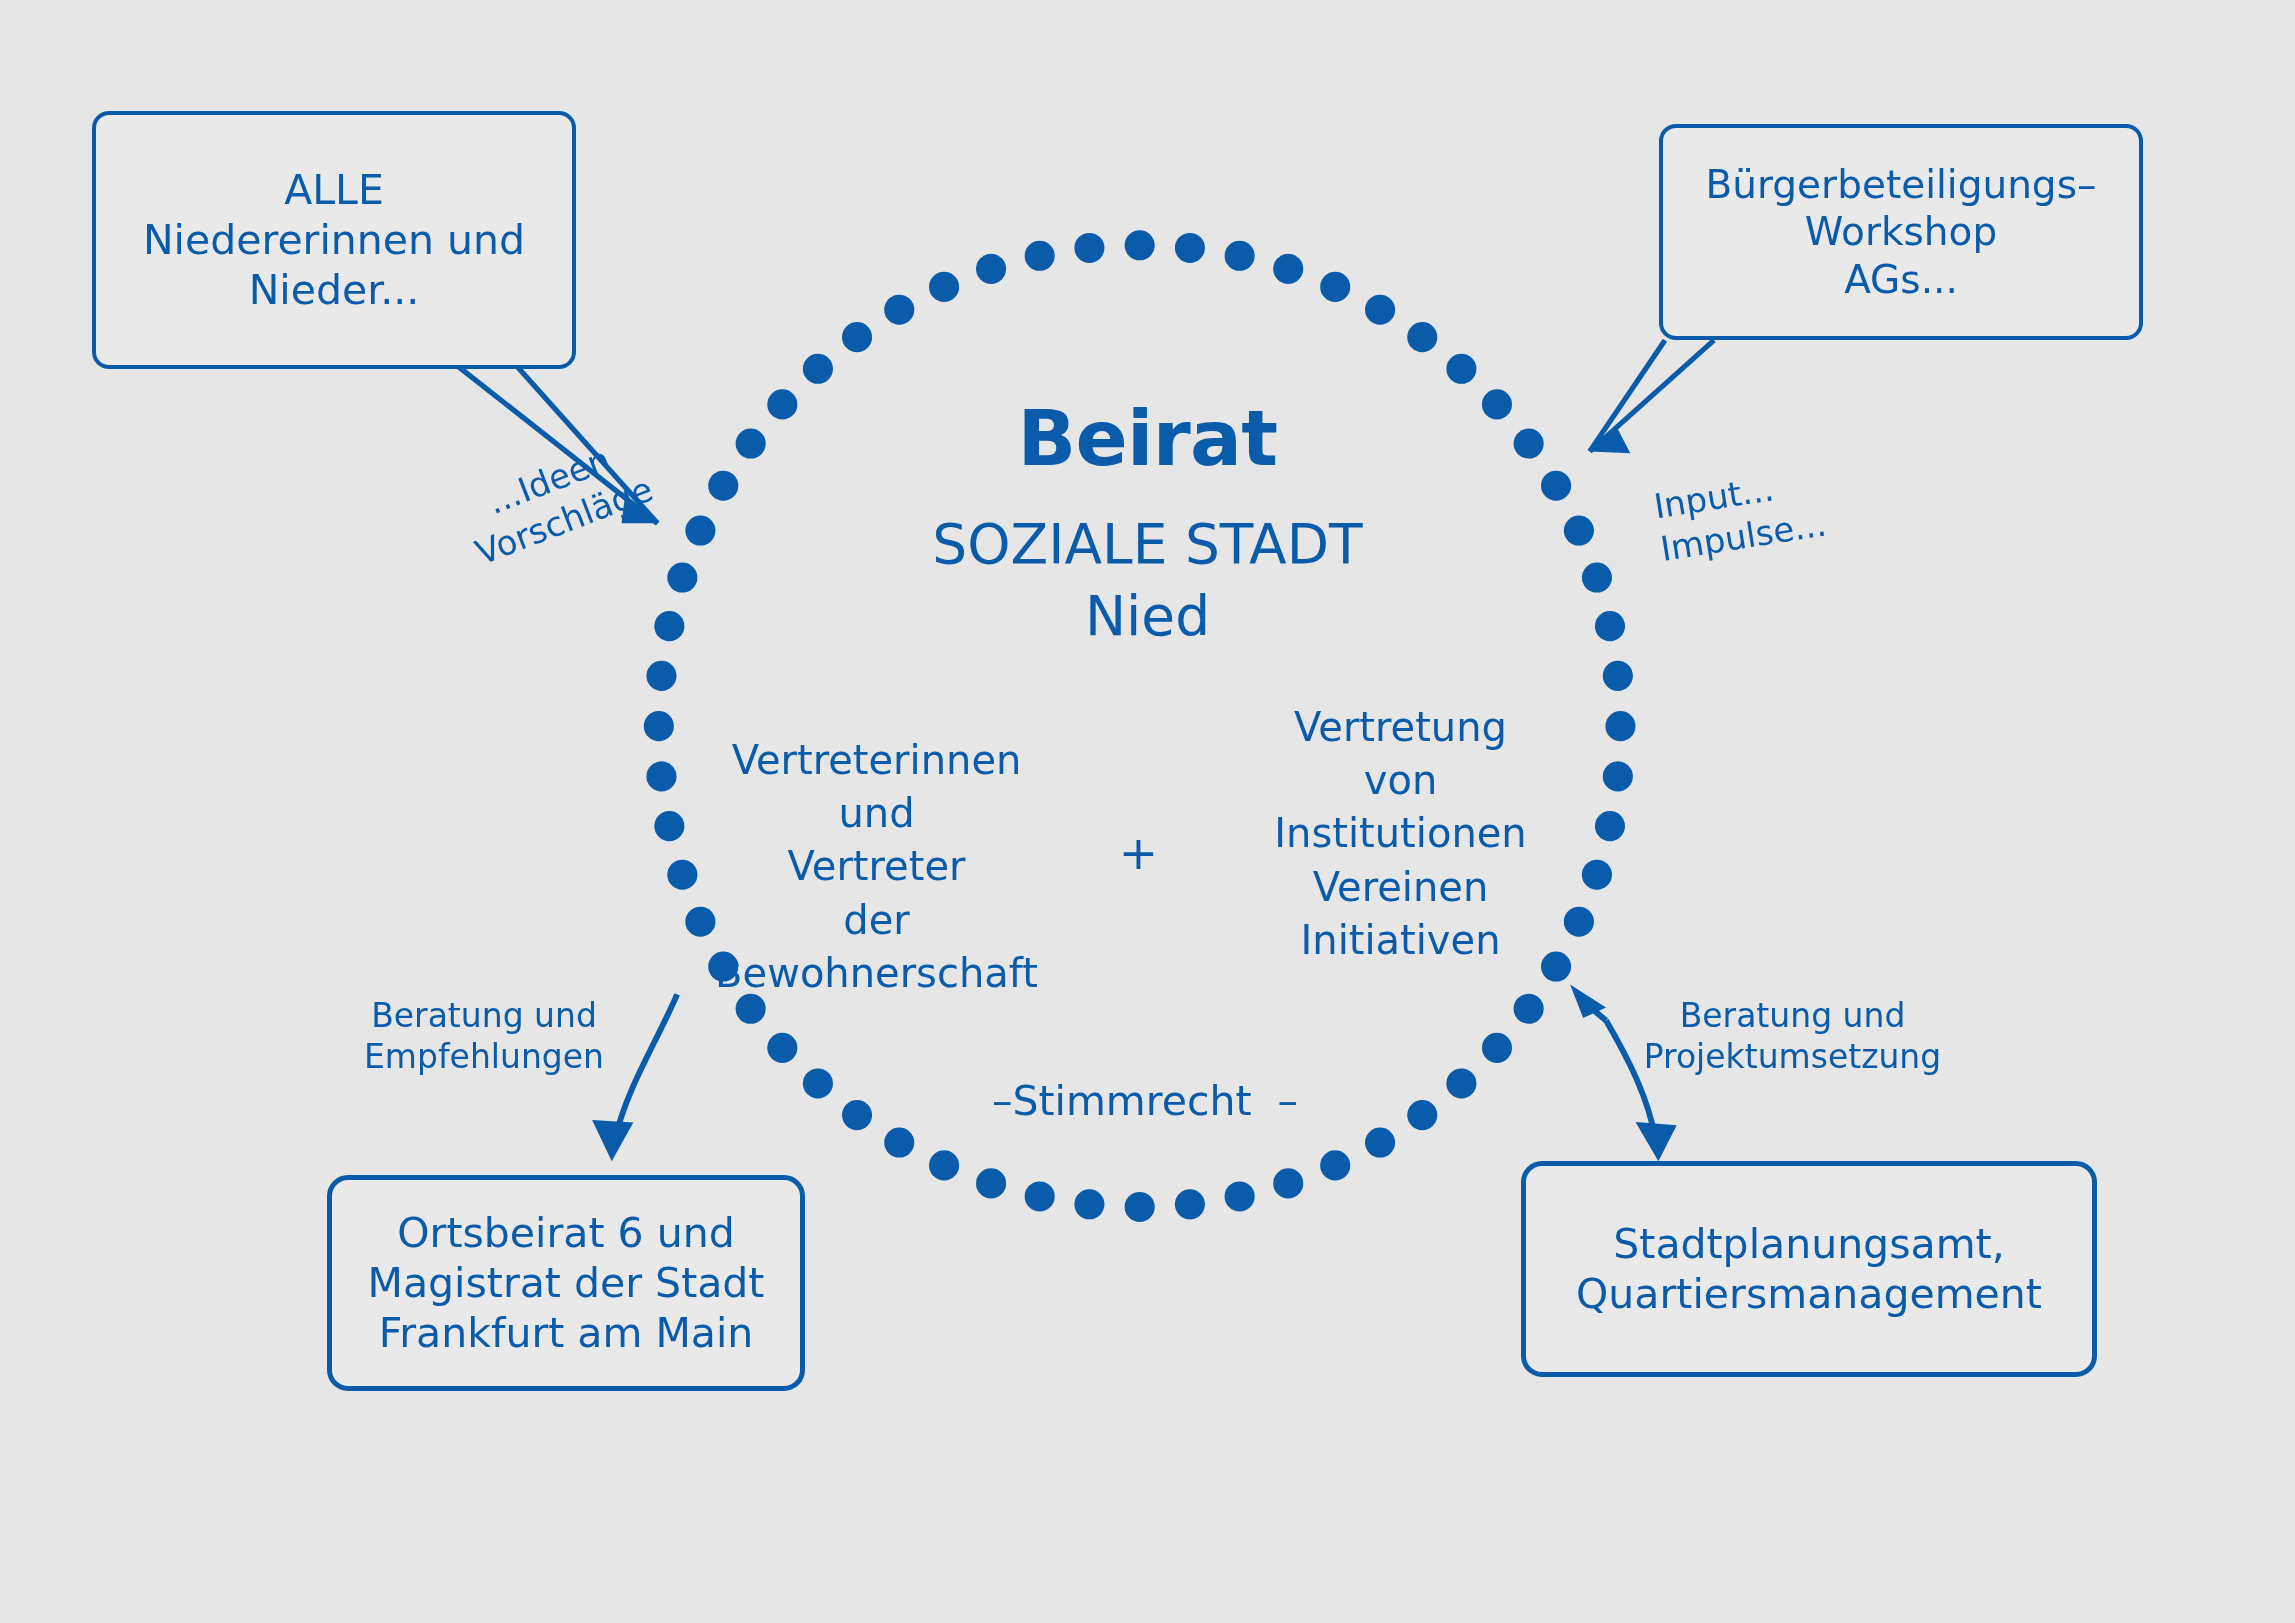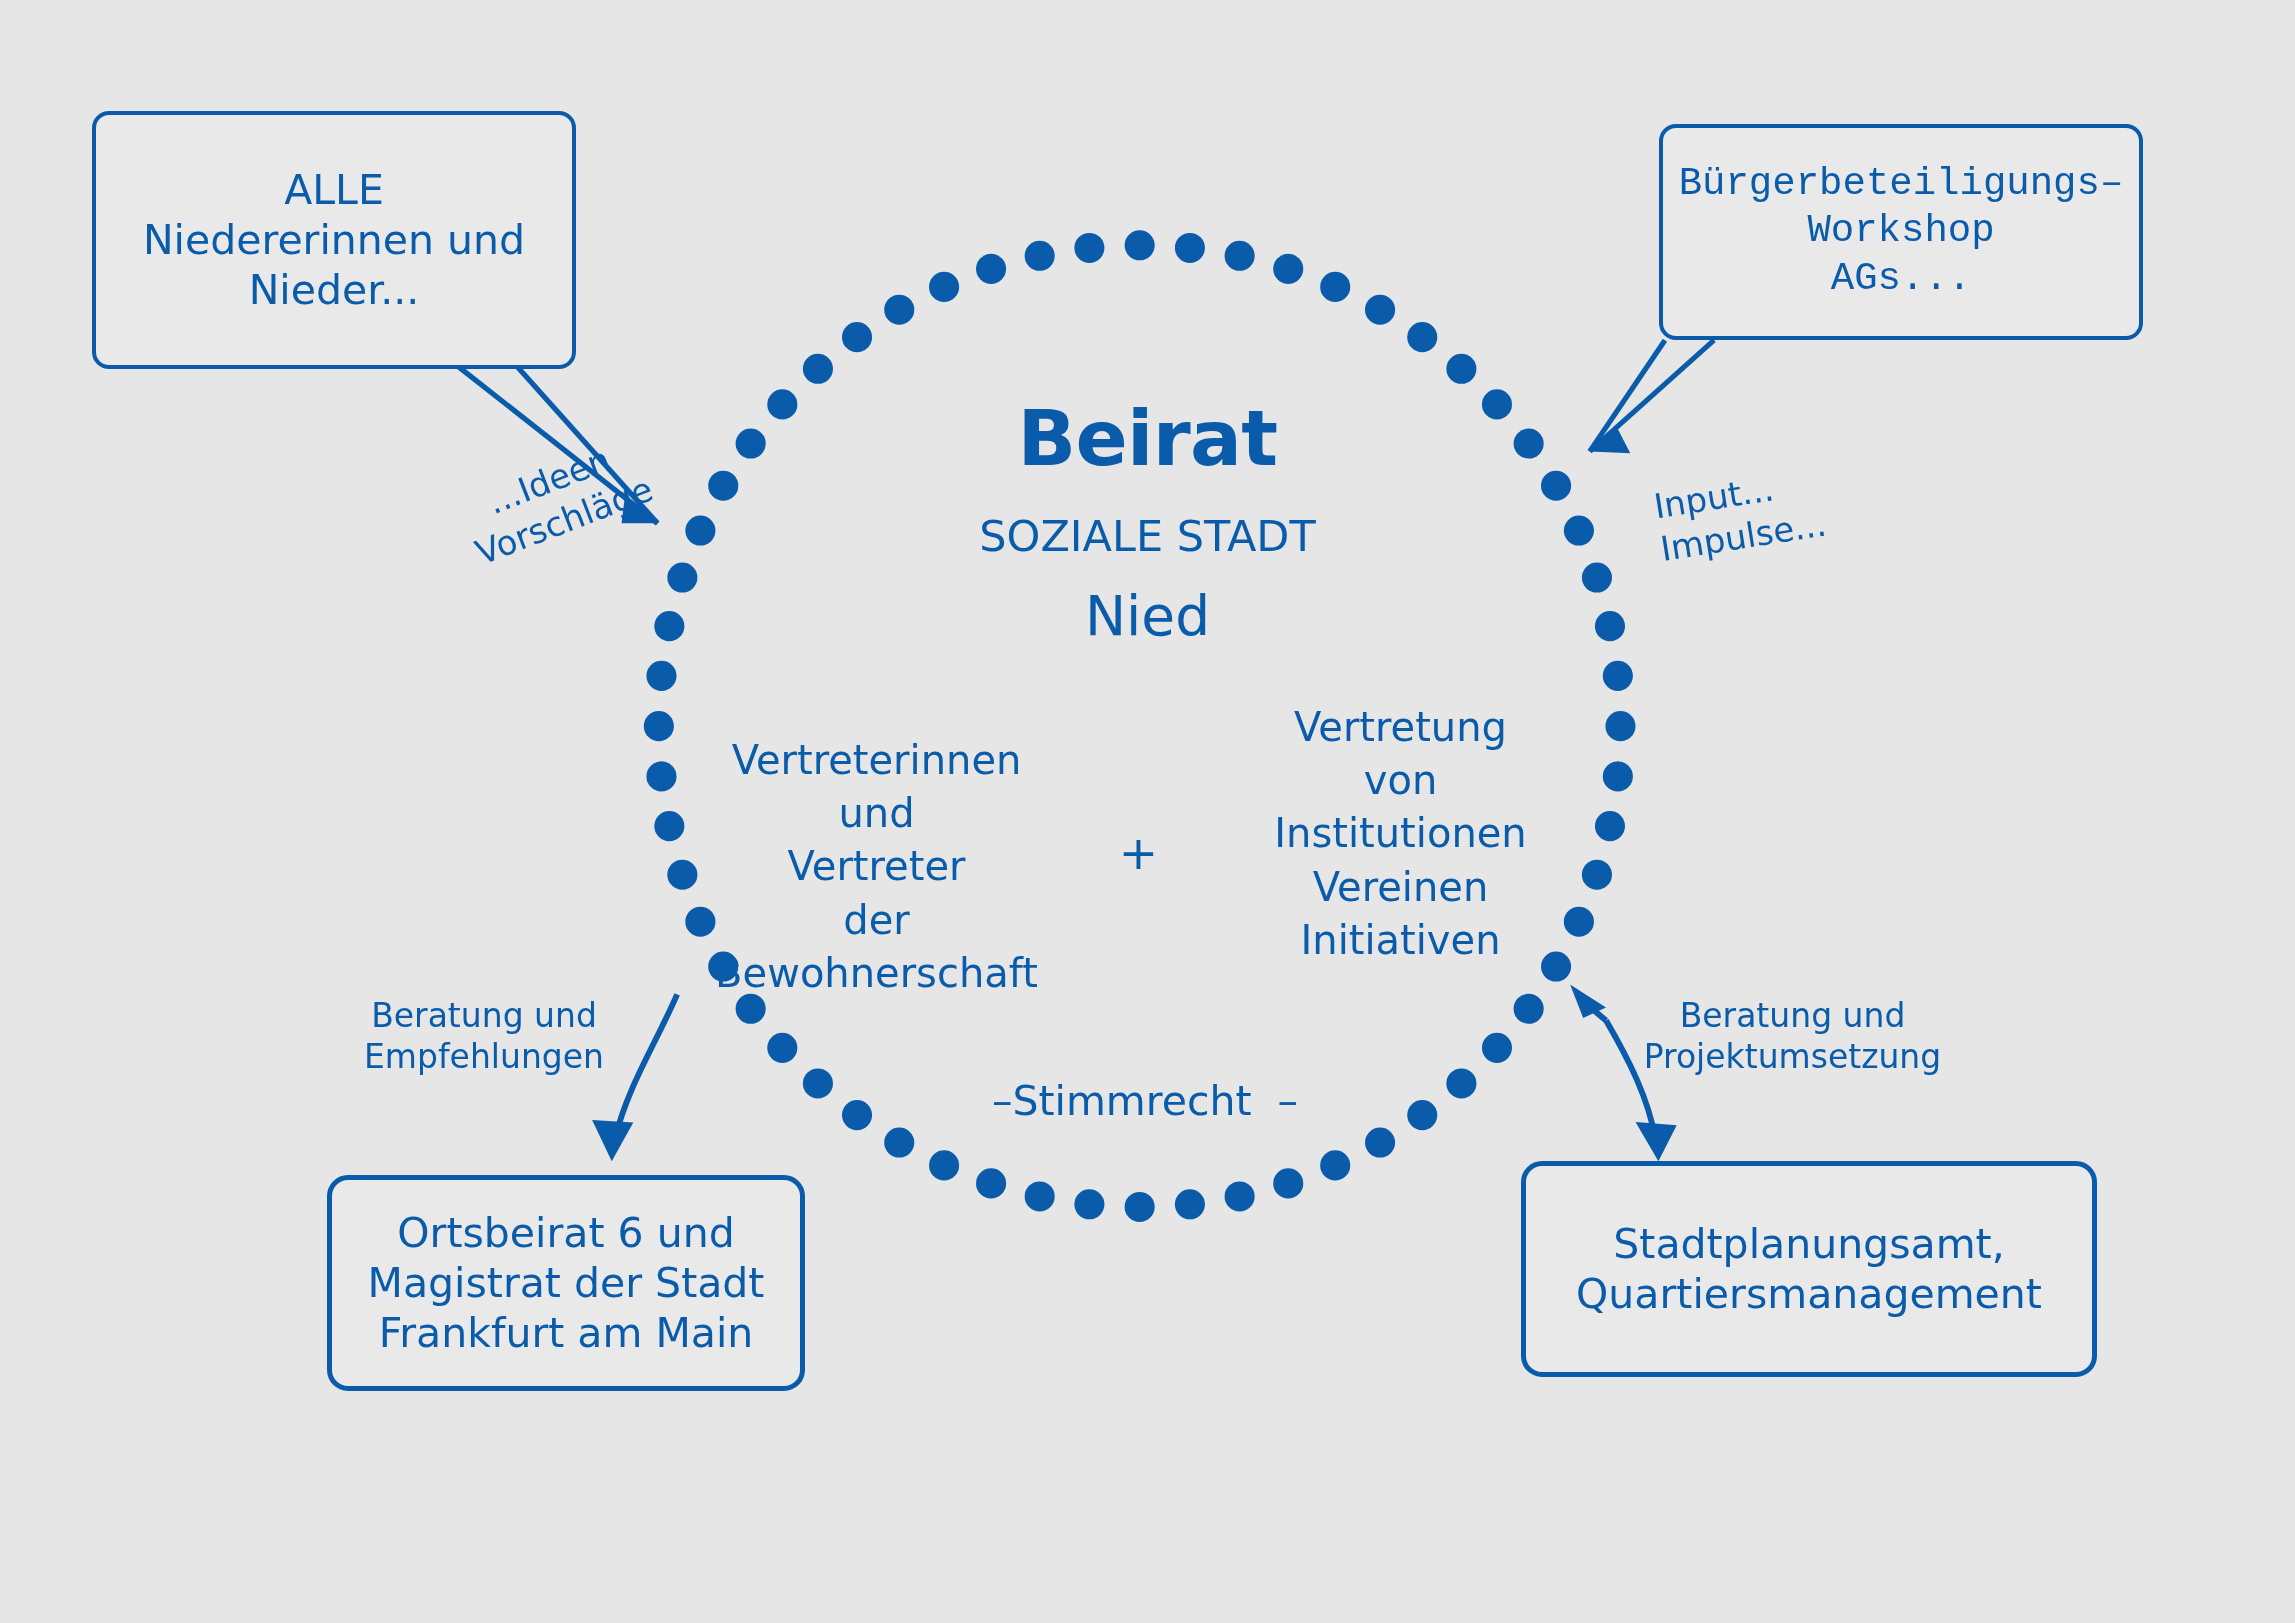--- a/index.html
+++ b/index.html
@@ -38,21 +38,20 @@
   }
   .bubble .line { display: block; white-space: pre; }
 
   #bubble-all {
     left: 92px; top: 111px; width: 484px; height: 258px;
     font-size: 41px;
   }
   #bubble-workshop {
     left: 1659px; top: 124px; width: 484px; height: 216px;
     font-size: 39px;
-    font-family: Liberation Mono, monospace;
   }
   #box-ortsbeirat {
     left: 327px; top: 1175px; width: 478px; height: 216px;
     font-size: 41px; border-width: 5.9px; border-radius: 21px;
   }
   #box-stadtplanung {
     left: 1521px; top: 1161px; width: 576px; height: 216px;
     font-size: 41px; border-width: 5.9px; border-radius: 21px;
   }
 
@@ -64,21 +63,21 @@
     line-height: 1.2;
     white-space: pre;
     margin-top: 40px;
   }
   #title-beirat {
     left: 0; top: 353px; width: 2295px;
     font-size: 77px; font-weight: bold; letter-spacing: -0.7px;
   }
   #title-soziale {
     left: 0; top: 471px; width: 2295px;
-    font-size: 43px;
+    font-size: 55px;
   }
   #title-nied {
     left: 0; top: 543px; width: 2295px;
     font-size: 55px;
   }
   #col-left {
     left: 654px; top: 694px; width: 445px;
     font-size: 40px; line-height: 1.33;
   }
   #col-right {

